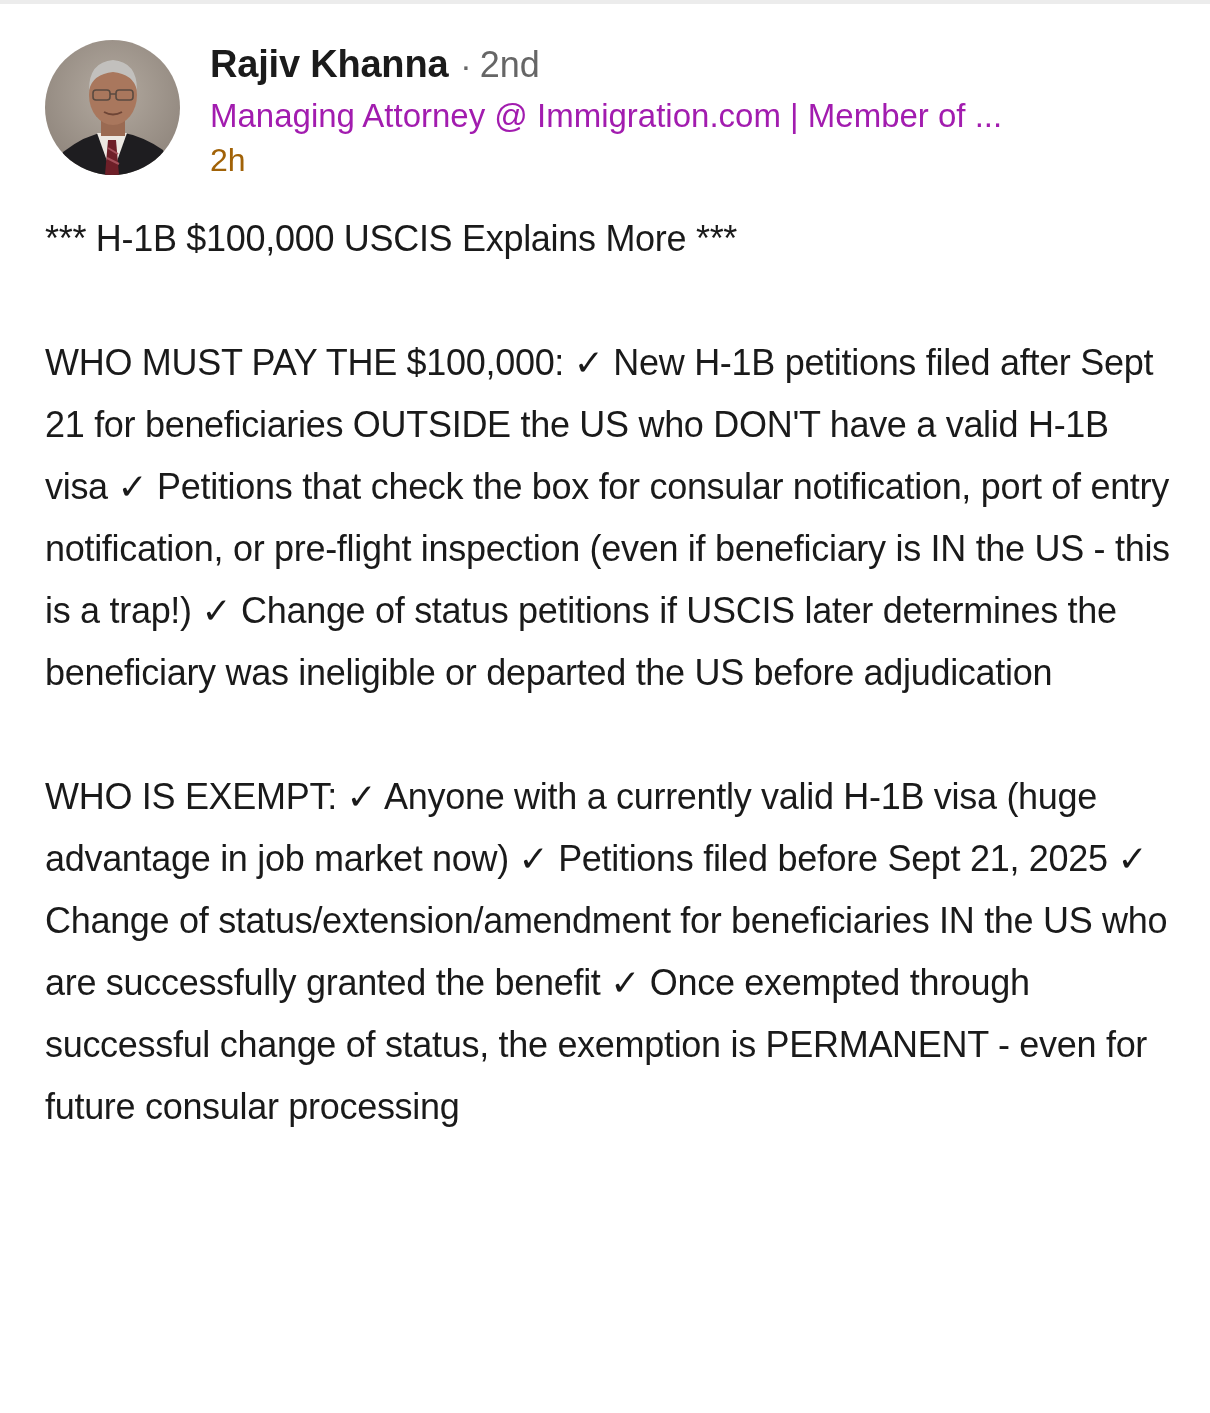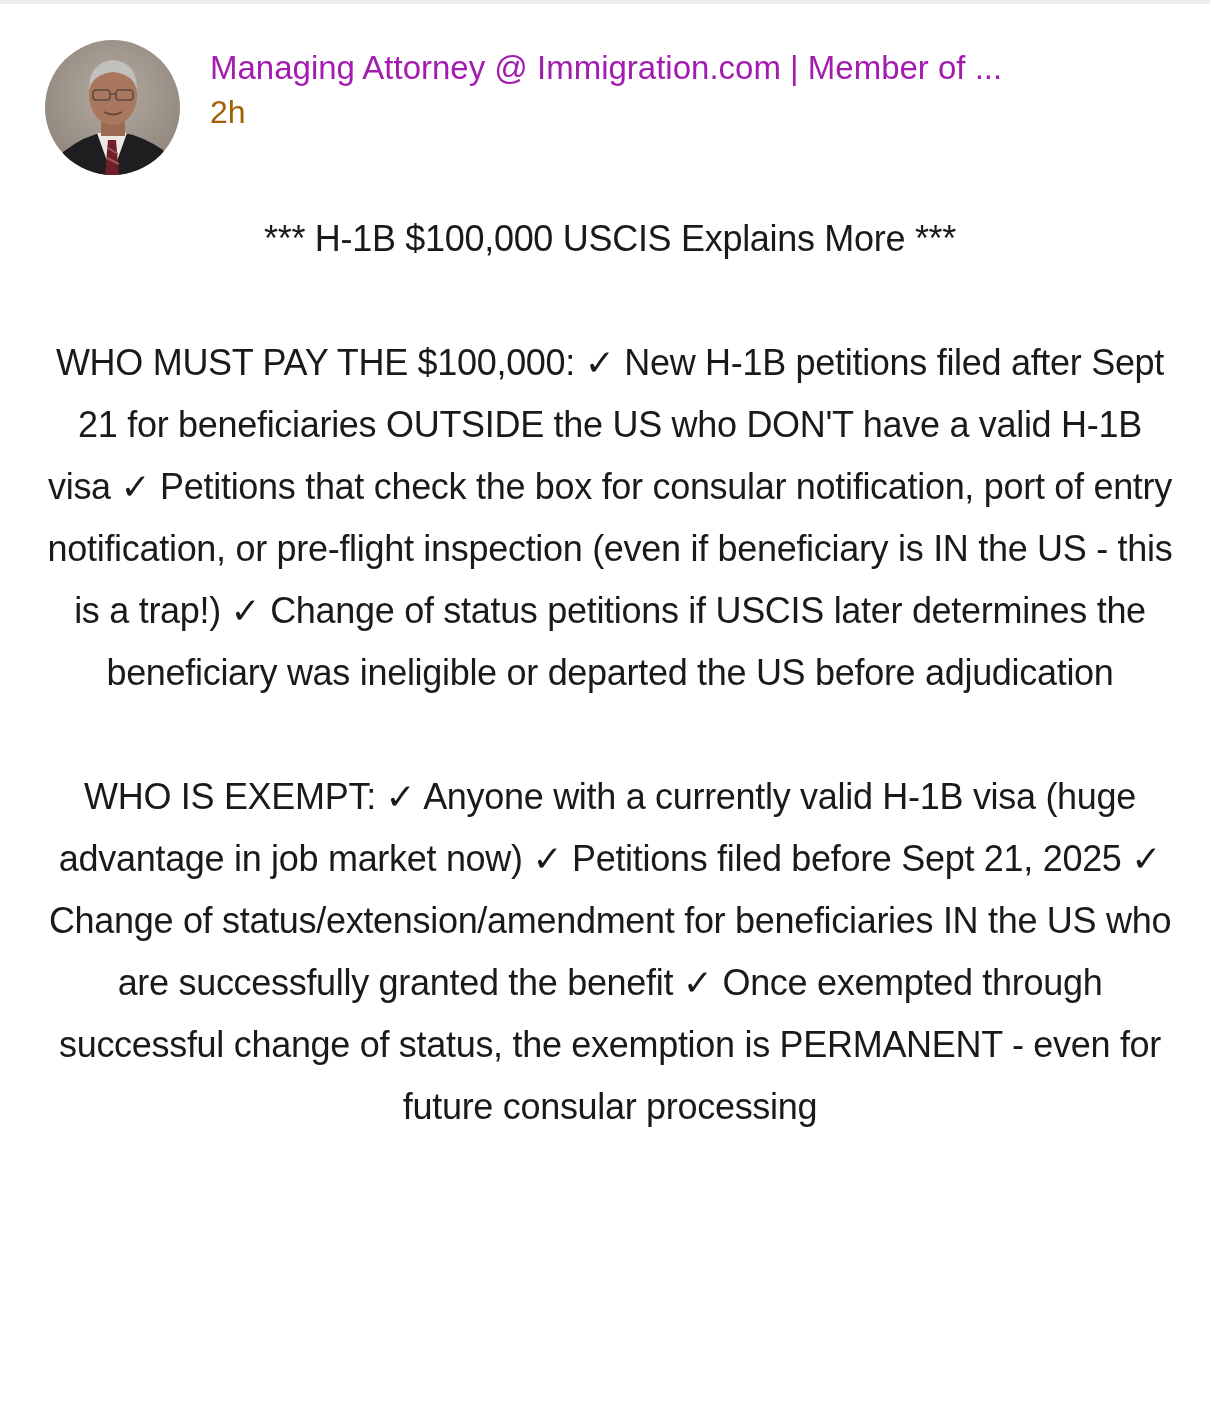--- a/index.html
+++ b/index.html
@@ -82,21 +82,20 @@
       left: 45px;
       top: 208px;
       width: 1130px;
       font-size: 36px;
       line-height: 62px;
       color: #1a1a1a;
       letter-spacing: -0.3px;
     }
     .para {
       margin: 0;
-      text-align: center;
     }
     .spacer {
       height: 62px;
     }
   </style>
 </head>
 <body>
 
 <div class="top-border"></div>
 
@@ -126,20 +125,23 @@
 
       <rect x="48" y="50" width="17" height="10" rx="3" fill="none" stroke="#5a4a40" stroke-width="1.6"></rect>
       <rect x="71" y="50" width="17" height="10" rx="3" fill="none" stroke="#5a4a40" stroke-width="1.6"></rect>
       <line x1="65" y1="54" x2="71" y2="54" stroke="#5a4a40" stroke-width="1.6"></line>
 
       <path d="M59 72 Q68 77 77 72" stroke="#6e4536" stroke-width="2" fill="none"></path>
     </svg>
   </div>
 
   <div class="meta">
+    <div class="name-row">
+      <span class="name">Rajiv Khanna</span><span class="dot">·</span><span class="degree">2nd</span>
+    </div>
     <div class="headline">Managing Attorney @ Immigration.com | Member of ...</div>
     <div class="time">2h</div>
   </div>
 </div>
 
 <div class="post-body">
   <p class="para">*** H-1B $100,000 USCIS Explains More ***</p>
   <div class="spacer"></div>
   <p class="para">WHO MUST PAY THE $100,000: ✓ New H-1B petitions filed after Sept 21 for beneficiaries OUTSIDE the US who DON'T have a valid H-1B visa ✓ Petitions that check the box for consular notification, port of entry notification, or pre-flight inspection (even if beneficiary is IN the US - this is a trap!) ✓ Change of status petitions if USCIS later determines the beneficiary was ineligible or departed the US before adjudication</p>
   <div class="spacer"></div>

